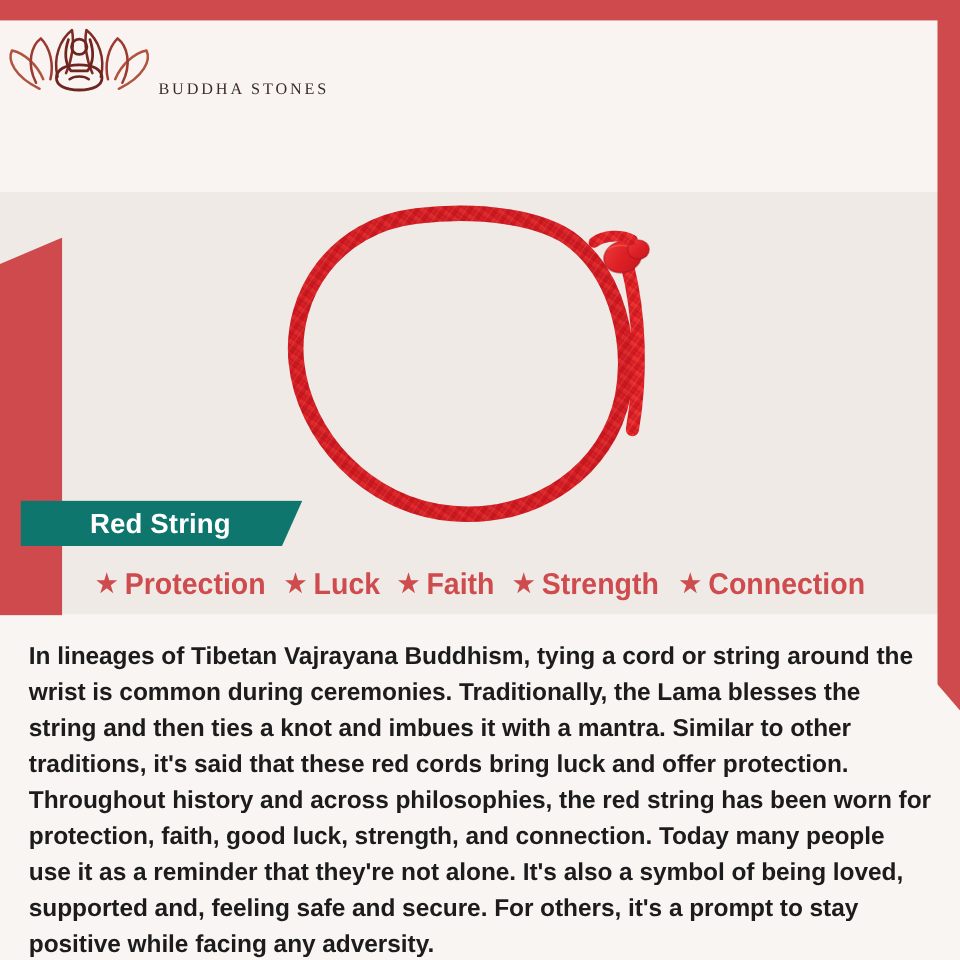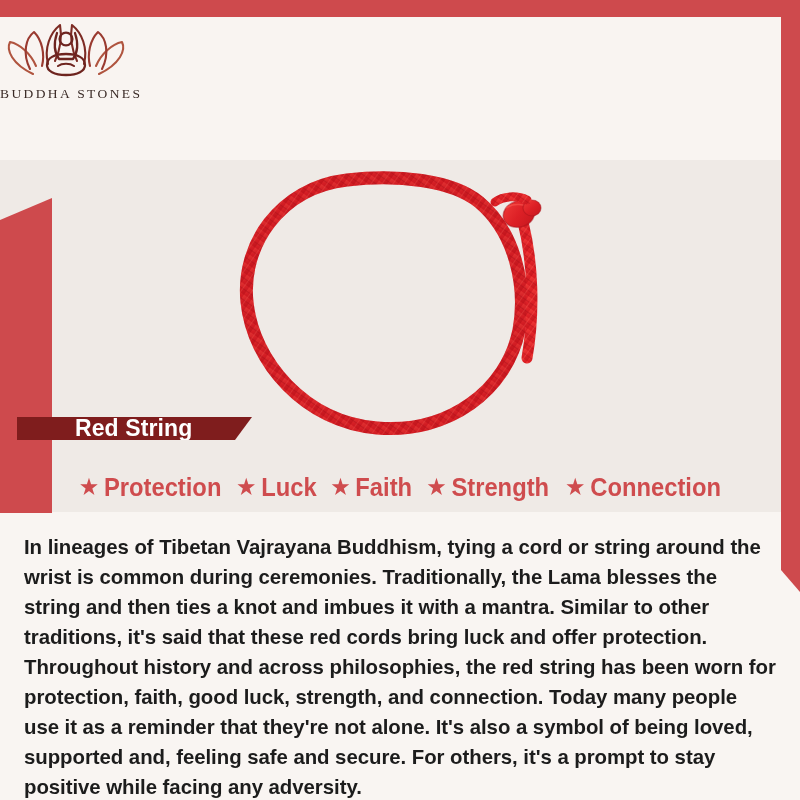--- a/index.html
+++ b/index.html
@@ -60,22 +60,22 @@
     background: #ce4a4d;
     clip-path: polygon(0 22px, 100% 0, 100% 100%, 0 100%);
   }
 
   
   .logo-wrap {
     position: absolute;
     left: 0; top: 20px;
     width: 800px;
     display: flex;
-    flex-direction: column;
-    align-items: flex-start;
+    flex-direction: row;
+    align-items: flex-end;
   }
   .logo-mark { width: 132px; height: 62px; display: block; }
   .logo-text {
     margin-top: 4px;
     font-family: "Liberation Serif", "DejaVu Serif", serif;
     font-size: 13.5px;
     letter-spacing: 2.4px;
     color: #3a2a26;
     font-weight: 400;
   }
@@ -105,22 +105,22 @@
     position: absolute;
     left: 52px; top: 162px;
     width: 730px; height: 290px;
   }
   .bracelet-svg { position: absolute; left: 175px; top: 0px; }
 
   
   .ribbon {
     position: absolute;
     left: 17px; top: 417px;
-    width: 235px; height: 23px;
-    background: #7f1d1d;
+    width: 235px; height: 38px;
+    background: #0f766e;
     clip-path: polygon(0 0, 100% 0, calc(100% - 17px) 100%, 0 100%);
     display: flex;
     align-items: center;
   }
   .ribbon-label {
     color: #ffffff;
     font-size: 23px;
     font-weight: bold;
     margin-left: 58px;
     letter-spacing: 0.1px;

